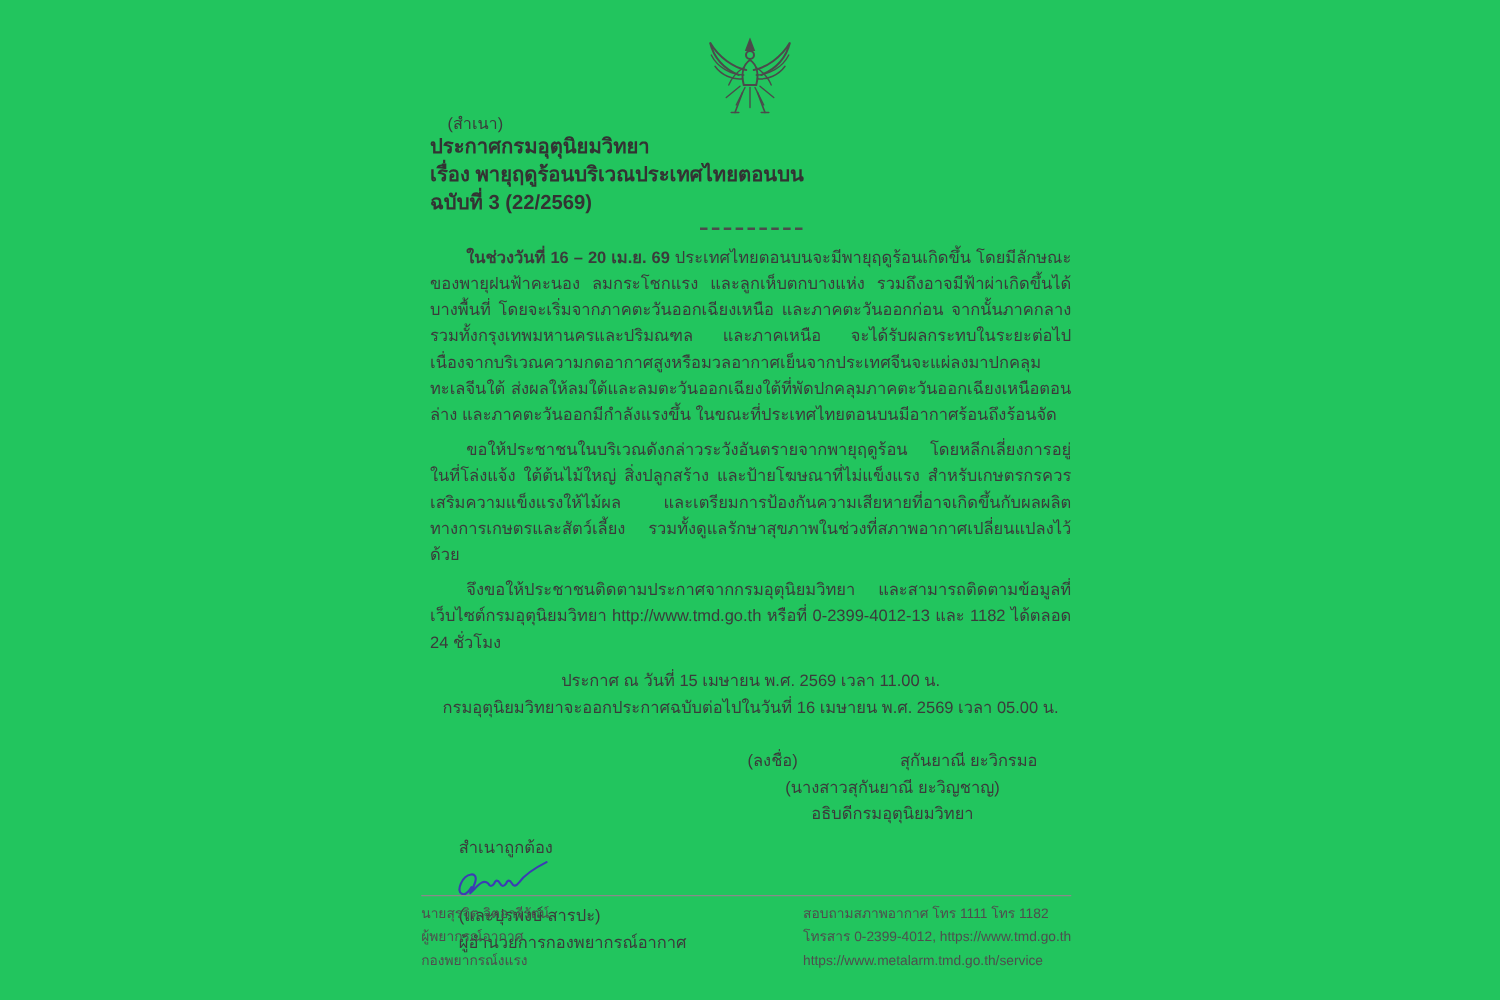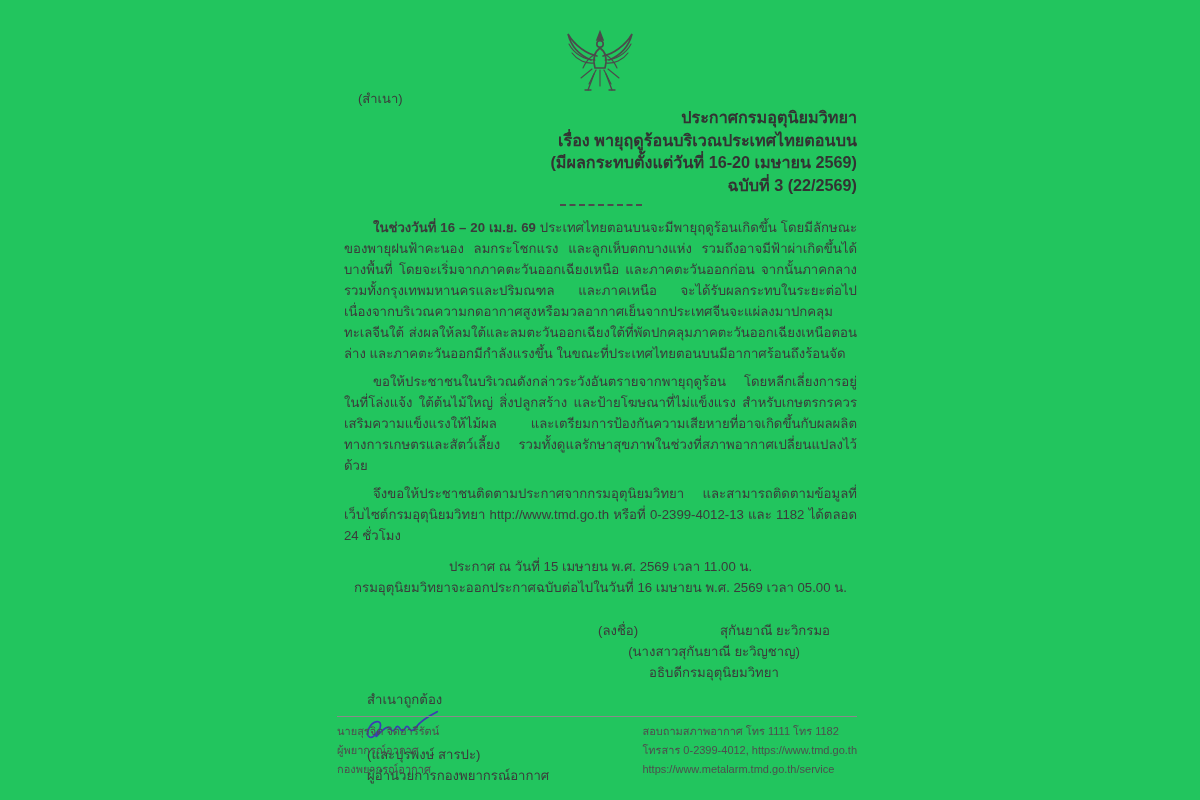--- a/index.html
+++ b/index.html
@@ -10,21 +10,21 @@
     -webkit-font-smoothing:antialiased;
   }
   .page{position:relative;width:1200px;height:800px;background:#22c55e;overflow:hidden;}
 
   .copy-label{position:absolute;left:358px;top:88px;font-size:13px;}
 
   .garuda{position:absolute;left:561px;top:30px;width:78px;height:72px;}
 
   .column{position:absolute;left:344px;top:106px;width:513px;font-size:13.2px;line-height:21px;}
 
-  .title-block{text-align:right;font-weight:bold;font-size:16.2px;line-height:22.5px;color:#333;}
+  .title-block{text-align:left;font-weight:bold;font-size:16.2px;line-height:22.5px;color:#333;}
   .divider{width:82px;border-top:2px dashed #4c4c4c;margin:8px auto 0 auto;height:0;}
 
   .paras{margin-top:11px;text-align:justify;}
   .paras p{margin:0 0 7px 0;text-indent:29px;}
   .paras .lead{font-weight:bold;}
 
   .issued{text-align:center;margin-top:10px;}
 
   .sign-block{margin-top:22px;margin-left:254px;width:232px;}
   .sign-line1{display:flex;align-items:baseline;justify-content:space-between;}
@@ -70,21 +70,20 @@
       <path d="M33,44 L27,60 M45,44 L51,60" stroke-width="1.3"></path>
       <path d="M24,60 L30,60 M48,60 L54,60" stroke-width="1.3"></path>
     </g>
   </svg>
 
   <div class="column">
 
     <div class="title-block">
       <div>ประกาศกรมอุตุนิยมวิทยา</div>
       <div>เรื่อง พายุฤดูร้อนบริเวณประเทศไทยตอนบน</div>
-      <div>(มีผลกระทบตั้งแต่วันที่ 16-20 เมษายน 2569)</div>
       <div>ฉบับที่ 3 (22/2569)</div>
     </div>
 
     <div class="divider"></div>
 
     <div class="paras">
       <p><span class="lead">ในช่วงวันที่ 16 – 20 เม.ย. 69</span><span> ประเทศไทยตอนบนจะมีพายุฤดูร้อนเกิดขึ้น โดยมีลักษณะของพายุฝนฟ้าคะนอง ลมกระโชกแรง และลูกเห็บตกบางแห่ง รวมถึงอาจมีฟ้าผ่าเกิดขึ้นได้บางพื้นที่ โดยจะเริ่มจากภาคตะวันออกเฉียงเหนือ และภาคตะวันออกก่อน จากนั้นภาคกลาง รวมทั้งกรุงเทพมหานครและปริมณฑล และภาคเหนือ จะได้รับผลกระทบในระยะต่อไป เนื่องจากบริเวณความกดอากาศสูงหรือมวลอากาศเย็นจากประเทศจีนจะแผ่ลงมาปกคลุมทะเลจีนใต้ ส่งผลให้ลมใต้และลมตะวันออกเฉียงใต้ที่พัดปกคลุมภาคตะวันออกเฉียงเหนือตอนล่าง และภาคตะวันออกมีกำลังแรงขึ้น ในขณะที่ประเทศไทยตอนบนมีอากาศร้อนถึงร้อนจัด</span></p>
       <p>ขอให้ประชาชนในบริเวณดังกล่าวระวังอันตรายจากพายุฤดูร้อน โดยหลีกเลี่ยงการอยู่ในที่โล่งแจ้ง ใต้ต้นไม้ใหญ่ สิ่งปลูกสร้าง และป้ายโฆษณาที่ไม่แข็งแรง สำหรับเกษตรกรควรเสริมความแข็งแรงให้ไม้ผล และเตรียมการป้องกันความเสียหายที่อาจเกิดขึ้นกับผลผลิตทางการเกษตรและสัตว์เลี้ยง รวมทั้งดูแลรักษาสุขภาพในช่วงที่สภาพอากาศเปลี่ยนแปลงไว้ด้วย</p>
       <p>จึงขอให้ประชาชนติดตามประกาศจากกรมอุตุนิยมวิทยา และสามารถติดตามข้อมูลที่เว็บไซต์กรมอุตุนิยมวิทยา http://www.tmd.go.th หรือที่ 0-2399-4012-13 และ 1182 ได้ตลอด 24 ชั่วโมง</p>
     </div>
@@ -111,21 +110,21 @@
       <div>(และปุรพงษ์ สารปะ)</div>
       <div>ผู้อำนวยการกองพยากรณ์อากาศ</div>
     </div>
 
   </div>
 
   <div class="footer">
     <div class="left">
       <div>นายสุรจิต จิตอารีรัตน์</div>
       <div>ผู้พยากรณ์อากาศ</div>
-      <div>กองพยากรณ์อากาศ</div>
+      <div>กองพยากรณ์งแรง</div>
     </div>
     <div class="right">
       <div>สอบถามสภาพอากาศ โทร 1111 โทร 1182</div>
       <div>โทรสาร 0-2399-4012, https://www.tmd.go.th</div>
       <div>https://www.metalarm.tmd.go.th/service</div>
     </div>
   </div>
 
 </div>
 

